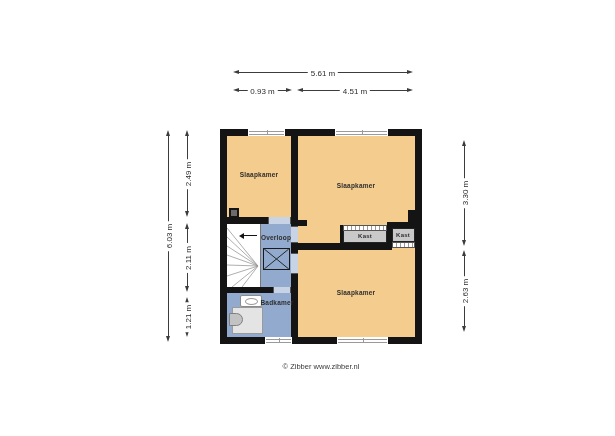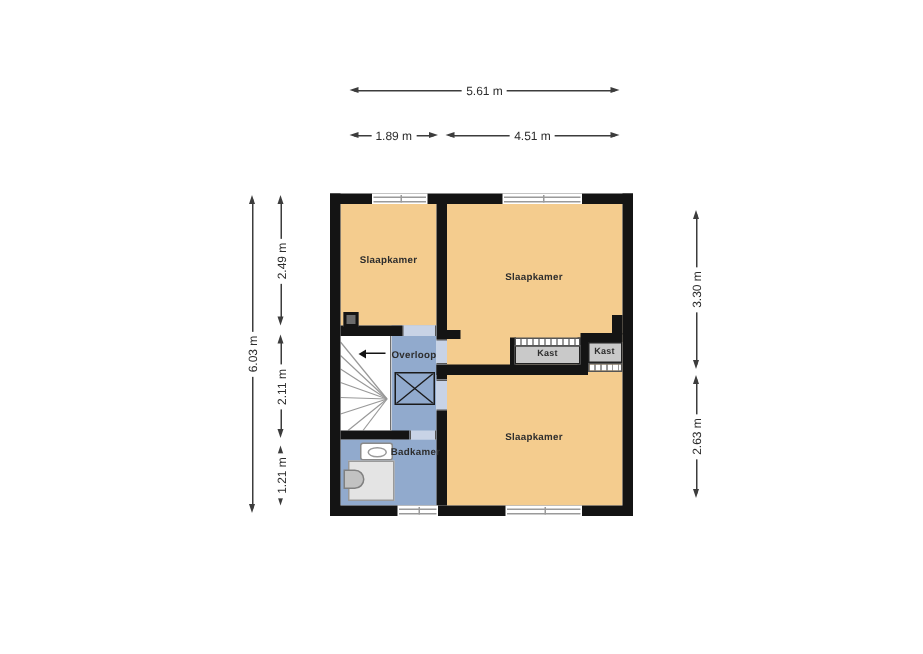--- a/index.html
+++ b/index.html
@@ -49,31 +49,31 @@
                 background:#fff; padding:0 3px; font-size:8px; color:#2c2c2c; white-space:nowrap; }
 
   #footer { position:absolute; left:27px; top:362px; width:588px; text-align:center;
             font-size:7.5px; line-height:9px; color:#3a3a3a; z-index:9; }
 </style>
 </head>
 <body>
 
 <div id="canvas">
 
-  <div class="dim-h" style="left:233px;top:56px;width:180px">
+  <div class="dim-h" style="left:233px;top:68px;width:180px">
     <span class="ln"></span>
     <span class="ah-l"></span>
     <span class="ah-r"></span>
     <span class="lbl">5.61 m</span>
   </div>
   <div class="dim-h" style="left:233px;top:86px;width:59px">
     <span class="ln"></span>
     <span class="ah-l"></span>
     <span class="ah-r"></span>
-    <span class="lbl">1.89 m</span>
+    <span class="lbl">0.93 m</span>
   </div>
   <div class="dim-h" style="left:297px;top:86px;width:116px">
     <span class="ln"></span>
     <span class="ah-l"></span>
     <span class="ah-r"></span>
     <span class="lbl">4.51 m</span>
   </div>
 
   <div class="dim-v" style="left:164px;top:130px;height:212px">
     <span class="ln"></span>
@@ -186,15 +186,16 @@
     <div class="room-label" style="left:39px;top:45px">Slaapkamer</div>
     <div class="room-label" style="left:136px;top:56px">Slaapkamer</div>
     <div class="room-label" style="left:136px;top:163px">Slaapkamer</div>
     <div class="room-label" style="left:56px;top:108px">Overloop</div>
     <div class="room-label" style="left:57px;top:173px">Badkamer</div>
     <div class="room-label kast-label" style="left:145px;top:107px">Kast</div>
     <div class="room-label kast-label" style="left:183px;top:106px">Kast</div>
   </div>
 
   <div id="footer">
+    <div>© Zibber www.zibber.nl</div>
   </div>
 
 </div>
 
 </body></html>

